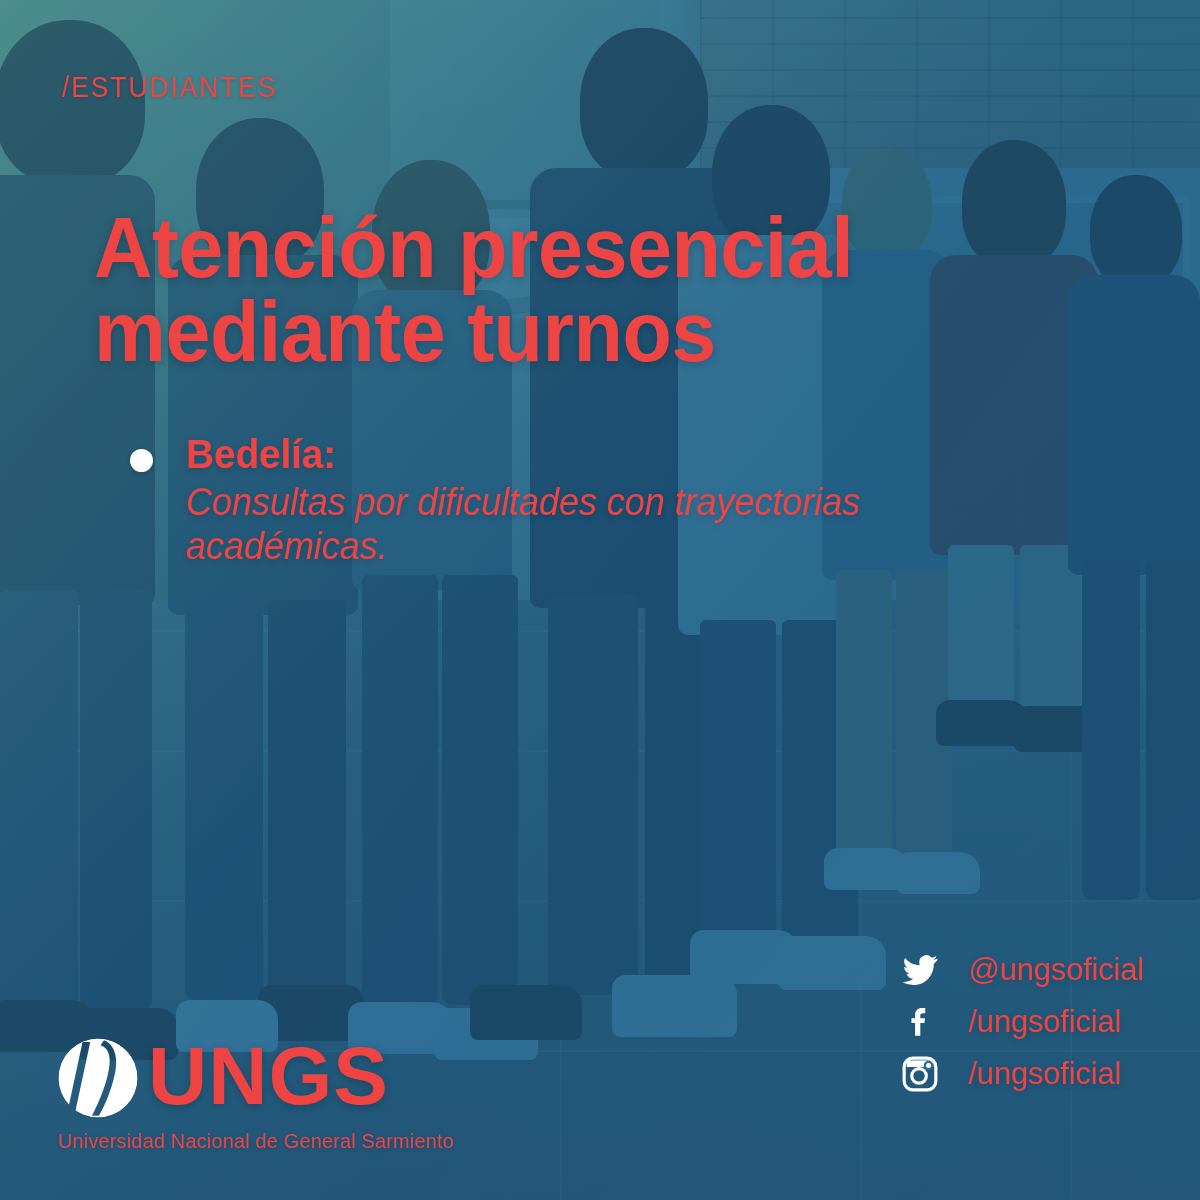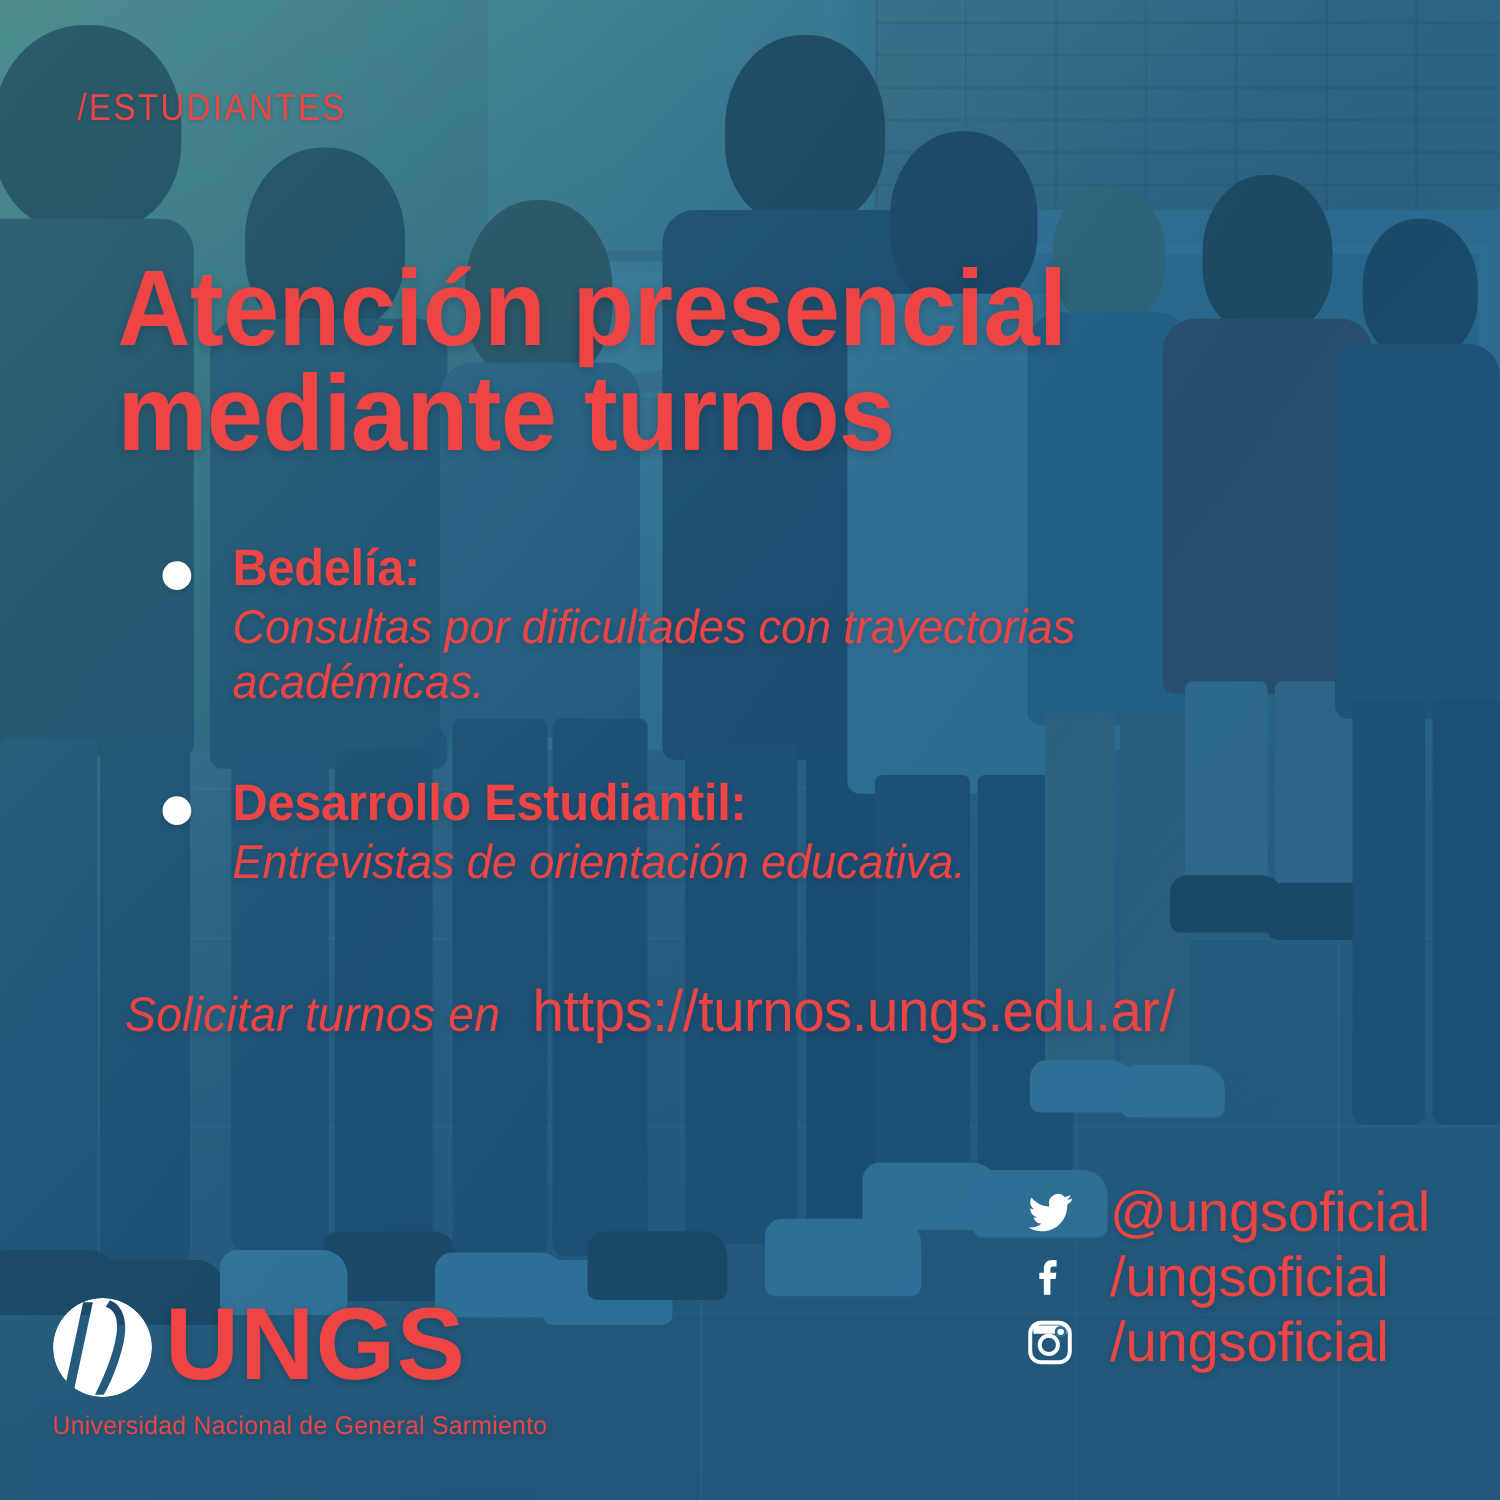--- a/index.html
+++ b/index.html
@@ -111,42 +111,42 @@
     letter-spacing:.2px;
     transform:scaleX(.95);display:inline-block;transform-origin:left center;
   }
   .cta .url{
     font-size:47px;font-weight:400;letter-spacing:-.4px;
     margin-left:10px;
     transform:scaleX(.96);display:inline-block;transform-origin:left center;
   }
 
   
-  .logo{position:absolute;left:39px;top:1035px;}
+  .logo{position:absolute;left:55px;top:1035px;}
   .logo-row{display:flex;align-items:center;}
   .logo-mark{width:86px;height:86px;flex:0 0 86px;}
   .logo-word{
     font-size:82px;font-weight:700;letter-spacing:1px;line-height:.9;
     margin-left:7px;margin-top:-4px;
     transform:scaleX(1.0);
     text-shadow:0 2px 8px rgba(0,0,0,.20);
   }
   .logo-sub{
     margin-top:8px;margin-left:3px;
     font-size:20.5px;font-weight:400;letter-spacing:.2px;
     transform:scaleX(.97);transform-origin:left center;
     text-shadow:0 1px 5px rgba(0,0,0,.20);
   }
 
   
   .social{position:absolute;right:56px;top:944px;text-align:left;}
   .srow{display:flex;align-items:center;height:52px;}
   .sicon{width:44px;flex:0 0 44px;display:flex;align-items:center;justify-content:center;}
   .slabel{
-    margin-left:26px;font-size:45px;font-weight:300;letter-spacing:-.2px;
+    margin-left:26px;font-size:31px;font-weight:300;letter-spacing:-.2px;
     text-shadow:0 2px 7px rgba(0,0,0,.20);
   }
   .web{
     margin-top:14px;margin-left:4px;
     font-size:43px;font-weight:400;letter-spacing:-.3px;
     text-shadow:0 2px 7px rgba(0,0,0,.20);
   }
 </style>
 </head>
 <body>
@@ -265,31 +265,23 @@
     </div>
 
     <div class="bullets">
 
       <div class="bullet">
         <span class="dot"></span>
         <div class="b-head">Bedelía:</div>
         <div class="b-text">Consultas por dificultades con trayectorias académicas.</div>
       </div>
 
-      <div class="bullet" style="margin-top:52px;">
-        <span class="dot"></span>
-        <div class="b-head">Desarrollo Estudiantil:</div>
-        <div class="b-text">Entrevistas de orientación educativa.</div>
-      </div>
-
-    </div>
-
-    <div class="cta">
-      <span class="pre">Solicitar turnos en</span><span class="url">https://turnos.ungs.edu.ar/</span>
-    </div>
+
+    </div>
+
 
     <div class="logo">
       <div class="logo-row">
         <span class="logo-mark">
           <svg viewBox="0 0 100 100" width="86" height="86" aria-hidden="true">
             <defs>
               <mask id="ungsmask">
                 <rect x="0" y="0" width="100" height="100" fill="#000"></rect>
                 <circle cx="50" cy="50" r="46" fill="#fff"></circle>
                 <path d="M41 8 L23 92 L14 92 L32 8 Z" fill="#000"></path>

